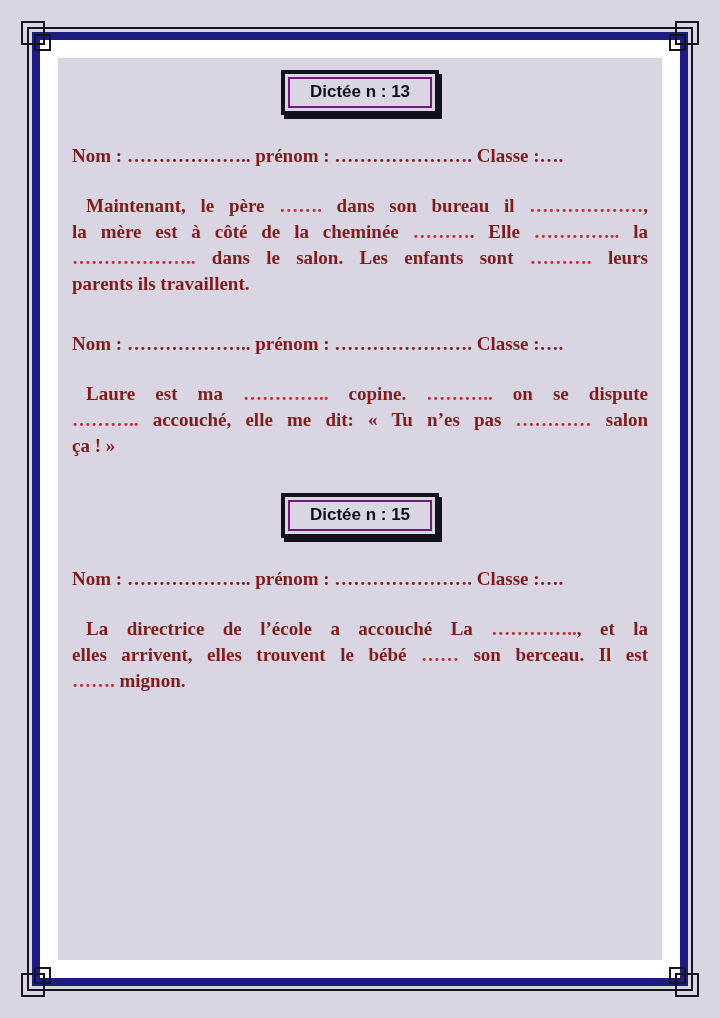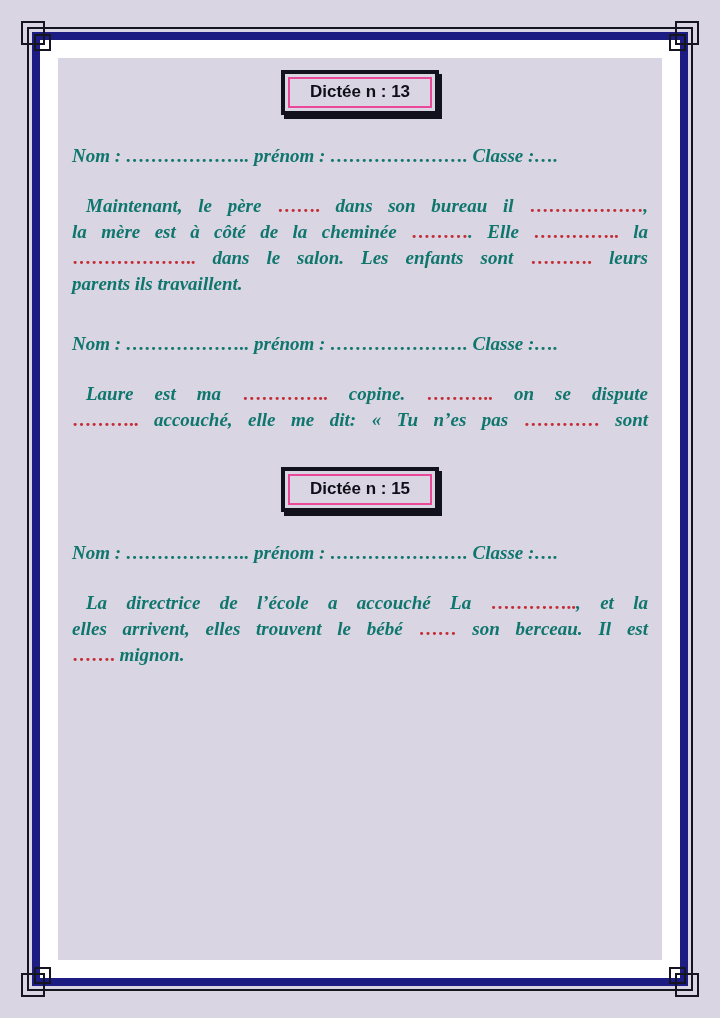--- a/index.html
+++ b/index.html
@@ -39,42 +39,42 @@
   }
   
   .box-wrap{display:flex;justify-content:center;margin:2px 0 28px;}
   .dictee-box{
     border:4px solid #12121c;
     box-shadow:3px 4px 0 #12121c;
     background:#d9d5e2;
     padding:3px;
   }
   .dictee-box-inner{
-    border:2px solid #ec4899;
+    border:2px solid #701a75;
     padding:3px 20px 4px;
     font-family:"Liberation Sans", sans-serif;
     font-weight:700;
     font-size:17px;
     color:#0f0f18;
     white-space:nowrap;
   }
   
   .nom{margin:0 0 24px;}
   .para{margin:16px 0 34px;}
   .tline{
     font-family:"Liberation Serif", serif;
     font-weight:700;
     font-size:19px;
     line-height:26px;
     color:#15152d;
     white-space:normal;
   }
   .tline.just{text-align:justify;text-align-last:justify;}
   .tline.ind{text-indent:14px;}
-  .seg-dark{color:#0f766e;font-style:italic;}
+  .seg-dark{color:#7f1d1d;}
   .seg-red{color:#c32b35;}
 </style>
 </head>
 <body>
 
 <div class="sheet">
 
   <div class="frame-line"></div>
   <div class="frame-navy"></div>
 
@@ -102,21 +102,22 @@
         <div class="tline just"><span class="seg-dark">la mère est à côté de la cheminée </span><span class="seg-red">………</span><span class="seg-dark">. Elle </span><span class="seg-red">…………..</span><span class="seg-dark"> la</span></div>
         <div class="tline just"><span class="seg-red">………………..</span><span class="seg-dark"> dans le salon. Les enfants sont </span><span class="seg-red">……….</span><span class="seg-dark"> leurs</span></div>
         <div class="tline"><span class="seg-dark">parents ils travaillent.</span></div>
       </div>
 
     <div class="nom">
         <div class="tline"><span class="seg-dark">Nom : ……………….. prénom : …………………. Classe :….</span></div>
       </div>
     <div class="para">
         <div class="tline just ind"><span class="seg-dark">Laure est ma </span><span class="seg-red">…………..</span><span class="seg-dark"> copine. </span><span class="seg-red">………..</span><span class="seg-dark"> on se dispute</span></div>
-        <div class="tline just"><span class="seg-red">………..</span><span class="seg-dark"> accouché, elle me dit: « Tu n’es pas </span><span class="seg-red">…………</span><span class="seg-dark"> sont</span></div>
+        <div class="tline just"><span class="seg-red">………..</span><span class="seg-dark"> accouché, elle me dit: « Tu n’es pas </span><span class="seg-red">…………</span><span class="seg-dark"> salon</span></div>
+        <div class="tline"><span class="seg-dark">ça ! »</span></div>
       </div>
 
     <div class="box-wrap">
       <div class="dictee-box">
         <div class="dictee-box-inner">Dictée n : 15</div>
       </div>
     </div>
     <div class="nom">
         <div class="tline"><span class="seg-dark">Nom : ……………….. prénom : …………………. Classe :….</span></div>
       </div>

